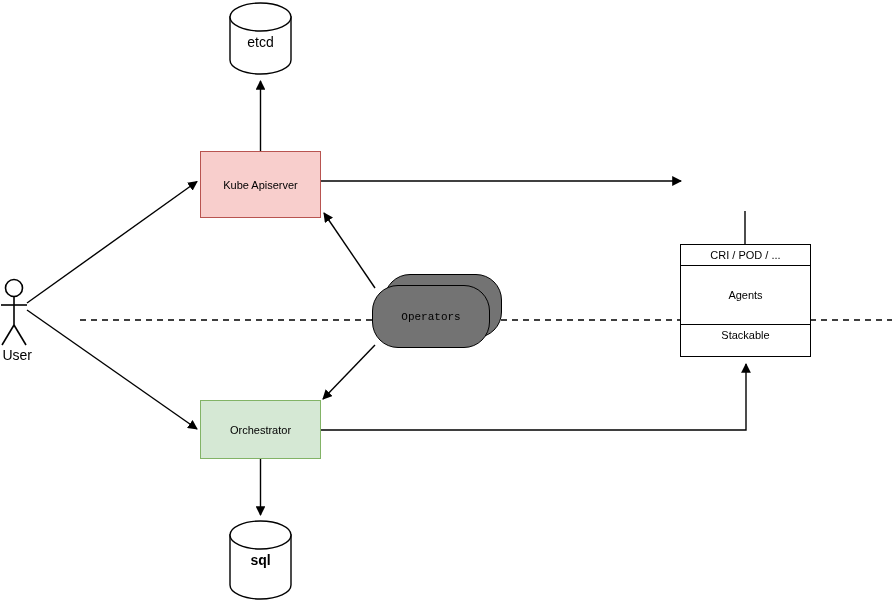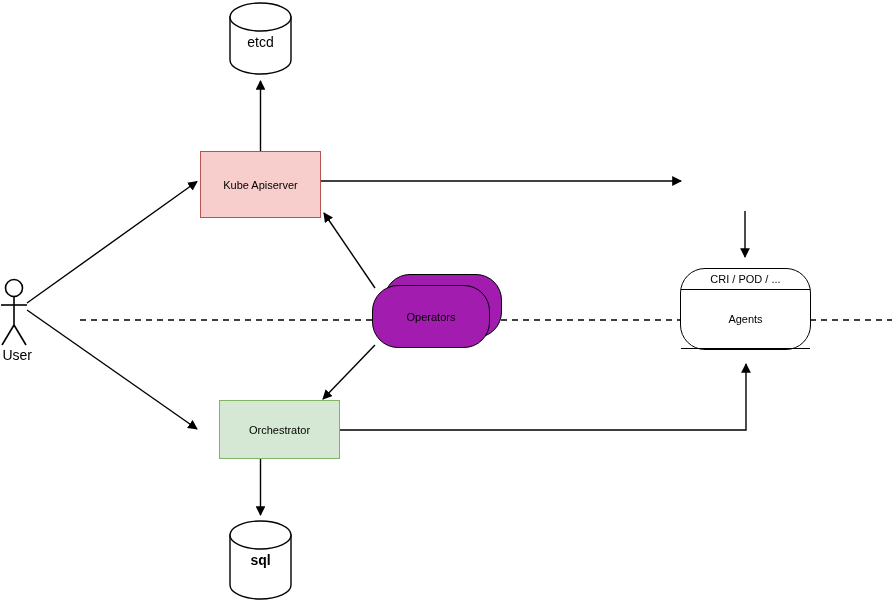--- a/index.html
+++ b/index.html
@@ -36,34 +36,34 @@
     position: absolute;
     background: #f8cecc;
     border: 1px solid #b85450;
     box-sizing: border-box;
   }
   .box-green {
     position: absolute;
     background: #d5e8d4;
     border: 1px solid #82b366;
     box-sizing: border-box;
-    margin-left: 19px;
   }
   .box-plain {
     position: absolute;
     background: #ffffff;
     border: 1px solid #000000;
     box-sizing: border-box;
   }
   .rrect {
     position: absolute;
-    background: #a21caf;
+    background: #737373;
     border: 1px solid #000000;
     border-radius: 26px;
     box-sizing: border-box;
+    font-family: Liberation Mono, monospace;
   }
   .label-center {
     display: flex;
     align-items: center;
     justify-content: center;
     width: 100%;
     height: 100%;
     font-size: 11px;
     color: #000000;
   }
@@ -125,27 +125,29 @@
 
   <div class="box-pink" style="left:200px; top:151px; width:121px; height:67px;">
     <div class="label-center">Kube Apiserver</div>
   </div>
 
 
   <div class="box-green" style="left:200px; top:400px; width:121px; height:59px;">
     <div class="label-center">Orchestrator</div>
   </div>
 
-  <div class="box-plain" style="left:680px; top:268px; width:131px; height:82px;border-radius:25px;">
+  <div class="box-plain" style="left:680px; top:244px; width:131px; height:113px;">
     <div style="position:absolute; left:0; top:0; width:100%; height:21px;
                 display:flex; align-items:center; justify-content:center;
                 border-bottom:1px solid #000000; box-sizing:border-box; font-size:11px;">CRI / POD / ...</div>
     <div style="position:absolute; left:0; top:21px; width:100%; height:59px;
                 display:flex; align-items:center; justify-content:center;
                 border-bottom:1px solid #000000; box-sizing:border-box; font-size:11px;">Agents</div>
+    <div style="position:absolute; left:0; top:80px; width:100%; height:19px;
+                display:flex; align-items:center; justify-content:center; font-size:11px;">Stackable</div>
   </div>
 
   <div class="rrect" style="left:384px; top:274px; width:118px; height:64px;"></div>
   <div class="rrect" style="left:372px; top:285px; width:118px; height:63px;">
     <div class="label-center">Operators</div>
   </div>
 
   <div class="node-label" style="left:230px; top:34px; width:61px;">etcd</div>
   <div class="node-label" style="left:230px; top:552px; width:61px;font-weight:bold;">sql</div>
 

